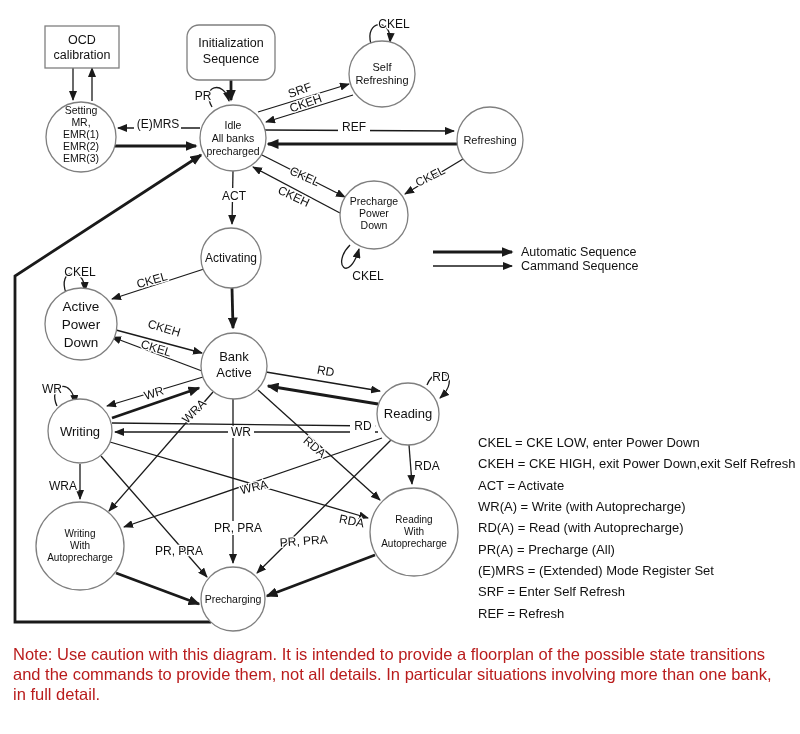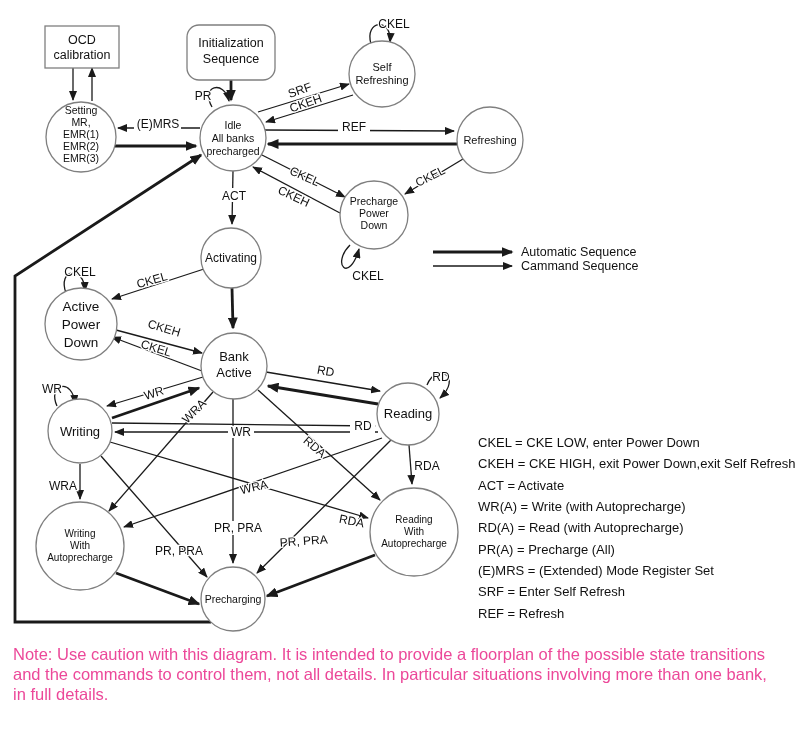--- a/index.html
+++ b/index.html
@@ -10,21 +10,21 @@
   .e{stroke:#1a1a1a;stroke-width:1.3;fill:none;}
   .et{stroke:#1a1a1a;stroke-width:2.8;fill:none;}
   text{fill:#111;}
   .nl{text-anchor:middle;}
   .t10{font-size:10px;} .t105{font-size:10.5px;} .t11{font-size:11px;}
   .t12{font-size:12px;} .t125{font-size:12.5px;} .t13{font-size:13px;} .t135{font-size:13.5px;}
   .el{font-size:12px;text-anchor:middle;paint-order:stroke fill;stroke:#fff;stroke-width:2.5px;}
   .lbg{fill:#fff;}
   .abbrev{font-size:13px;}
   .leglab{font-size:12.5px;}
-  #note{position:absolute;left:13px;top:644px;width:780px;font-size:16.5px;line-height:20px;color:#ec4899;}
+  #note{position:absolute;left:13px;top:644px;width:780px;font-size:16.5px;line-height:20px;color:#b91c1c;}
 </style>
 </head>
 <body>
 
 <div id="page">
 <svg width="800" height="643" viewBox="0 0 800 643">
   <defs>
     <marker id="ar" markerUnits="userSpaceOnUse" markerWidth="10" markerHeight="8" refX="9" refY="4" orient="auto">
       <path d="M0,0 L10,4 L0,8 z" fill="#1a1a1a"></path>
     </marker>
@@ -228,16 +228,16 @@
     <text class="abbrev" x="478" y="532">RD(A) = Read (with Autoprecharge)</text>
     <text class="abbrev" x="478" y="554">PR(A) = Precharge (All)</text>
     <text class="abbrev" x="478" y="575">(E)MRS = (Extended) Mode Register Set</text>
     <text class="abbrev" x="478" y="596">SRF = Enter Self Refresh</text>
     <text class="abbrev" x="478" y="618">REF = Refresh</text>
   </g>
 </svg>
 
 <div id="note">
   <div>Note: Use caution with this diagram. It is intended to provide a floorplan of the possible state transitions</div>
-  <div>and the commands to control them, not all details. In particular situations involving more than one bank,</div>
-  <div>in full details.</div>
+  <div>and the commands to provide them, not all details. In particular situations involving more than one bank,</div>
+  <div>in full detail.</div>
 </div>
 </div>
 
 </body></html>

